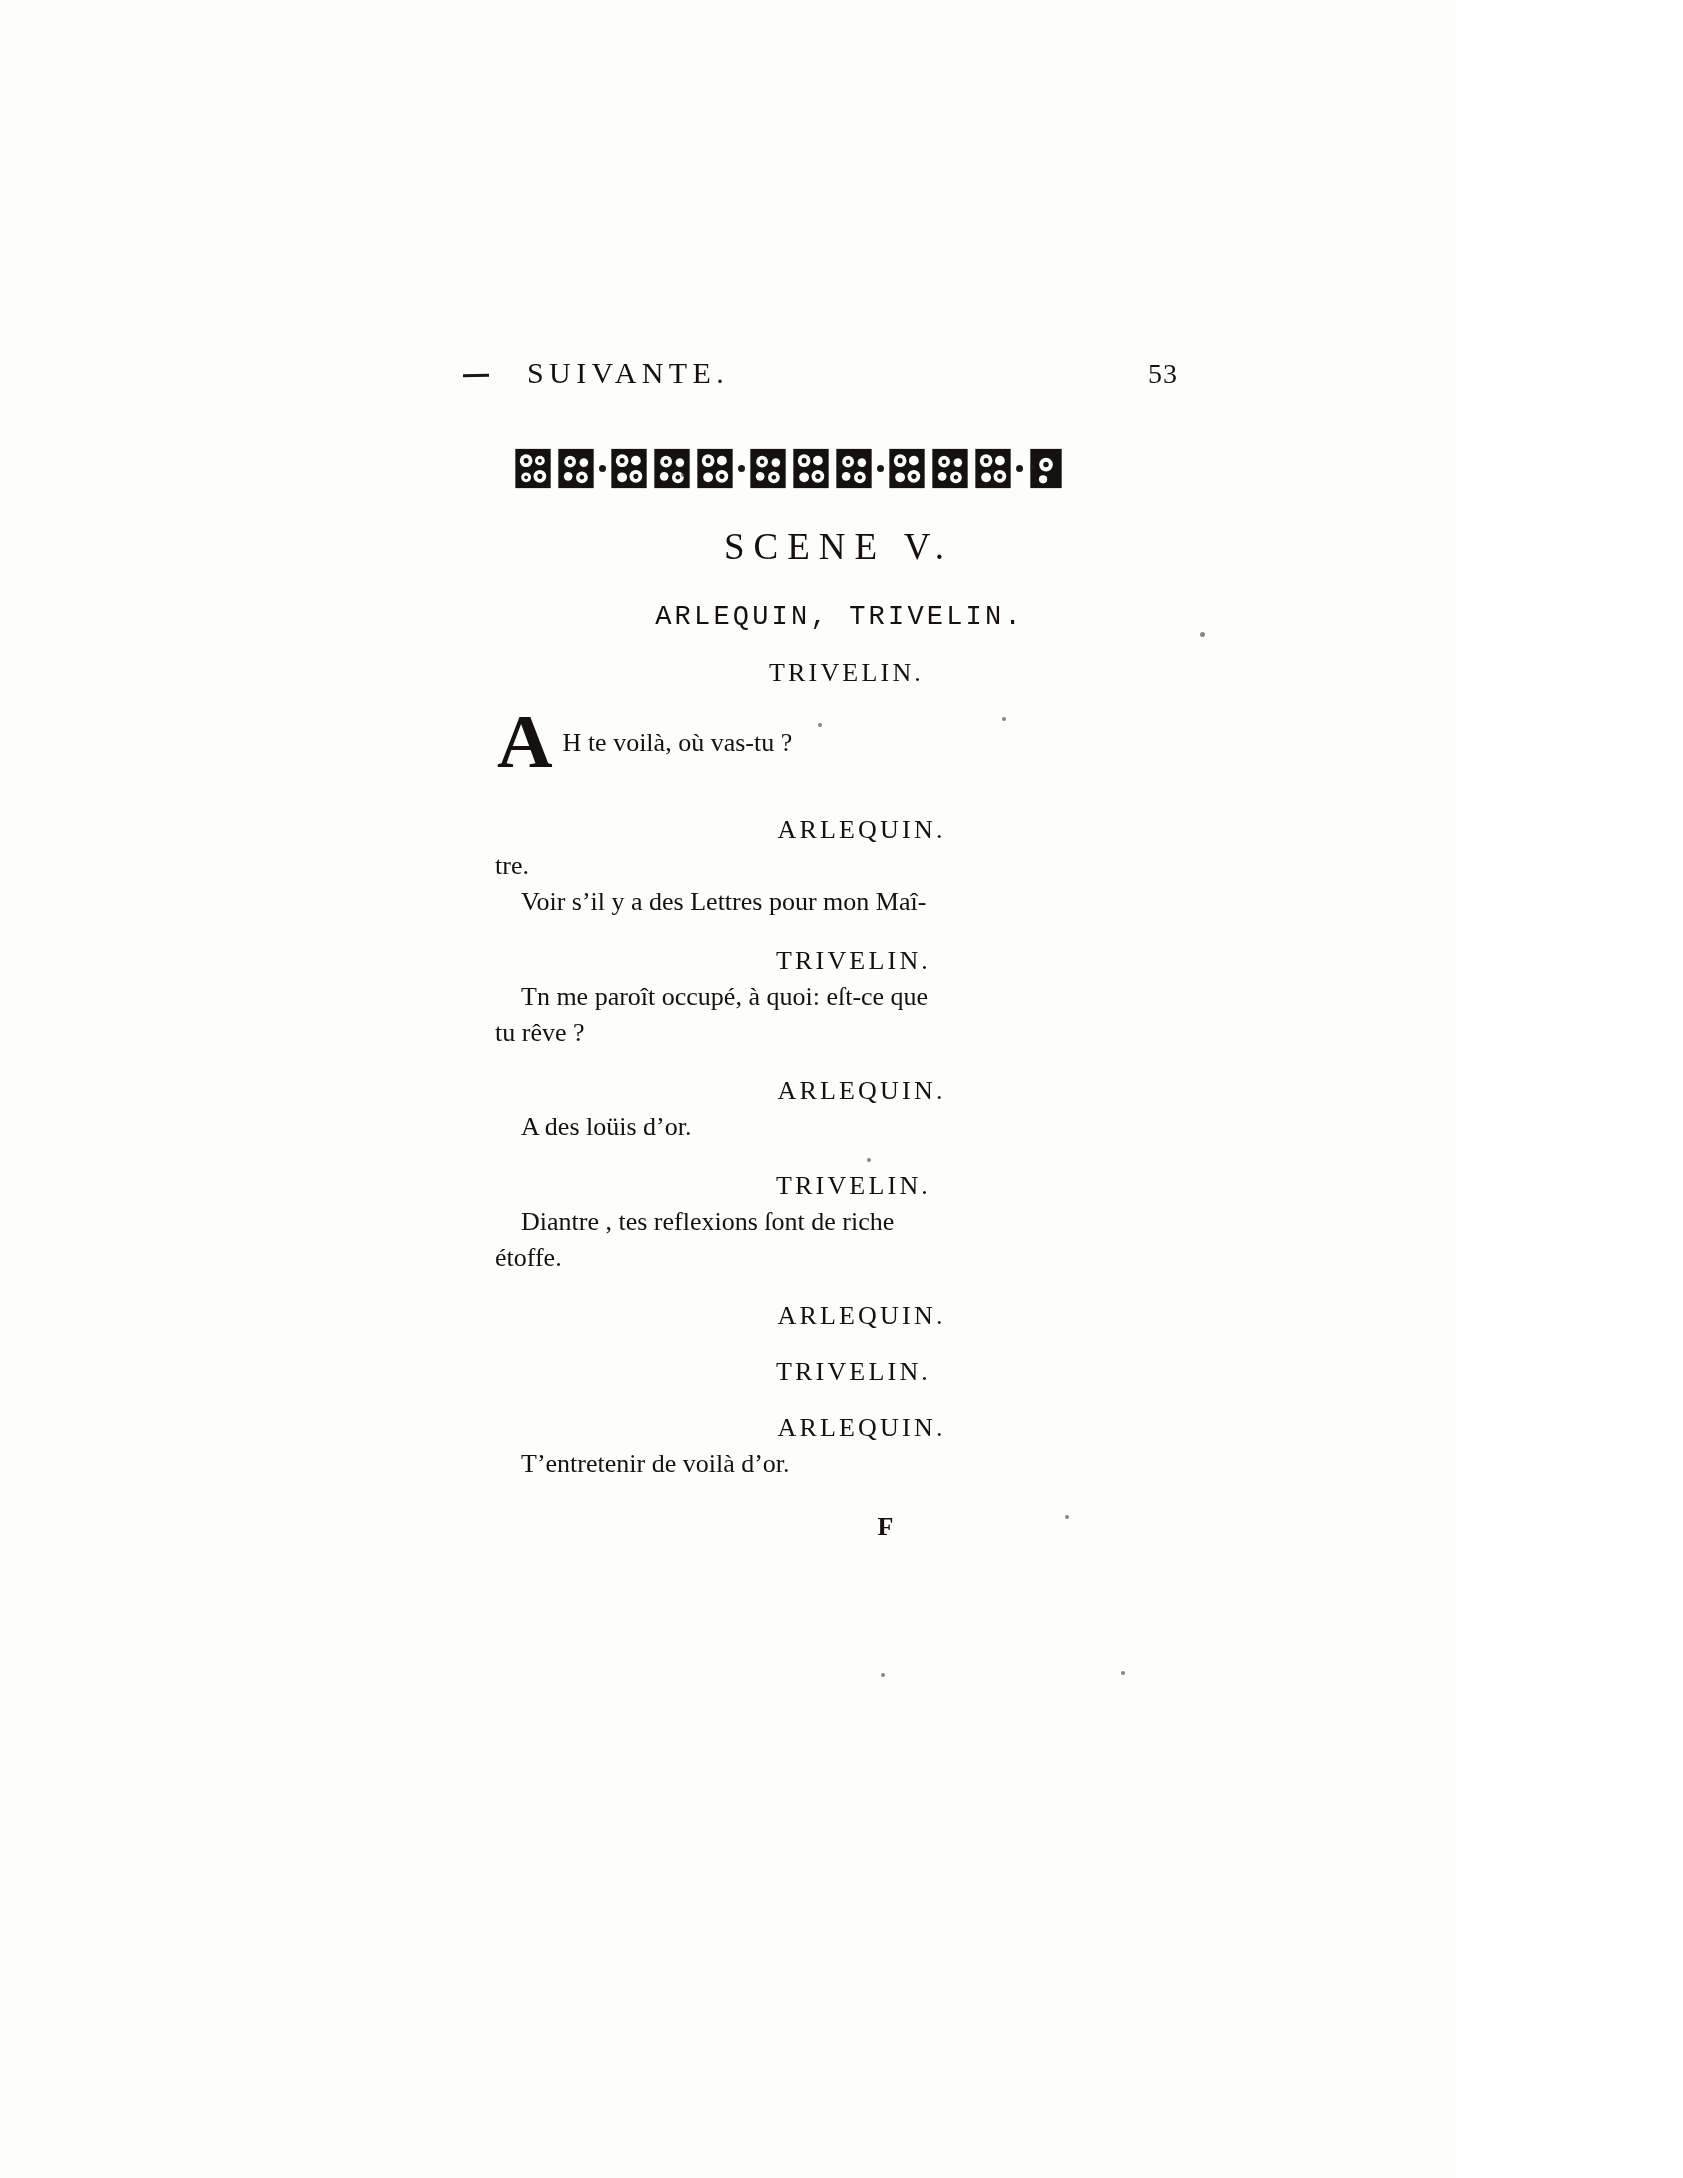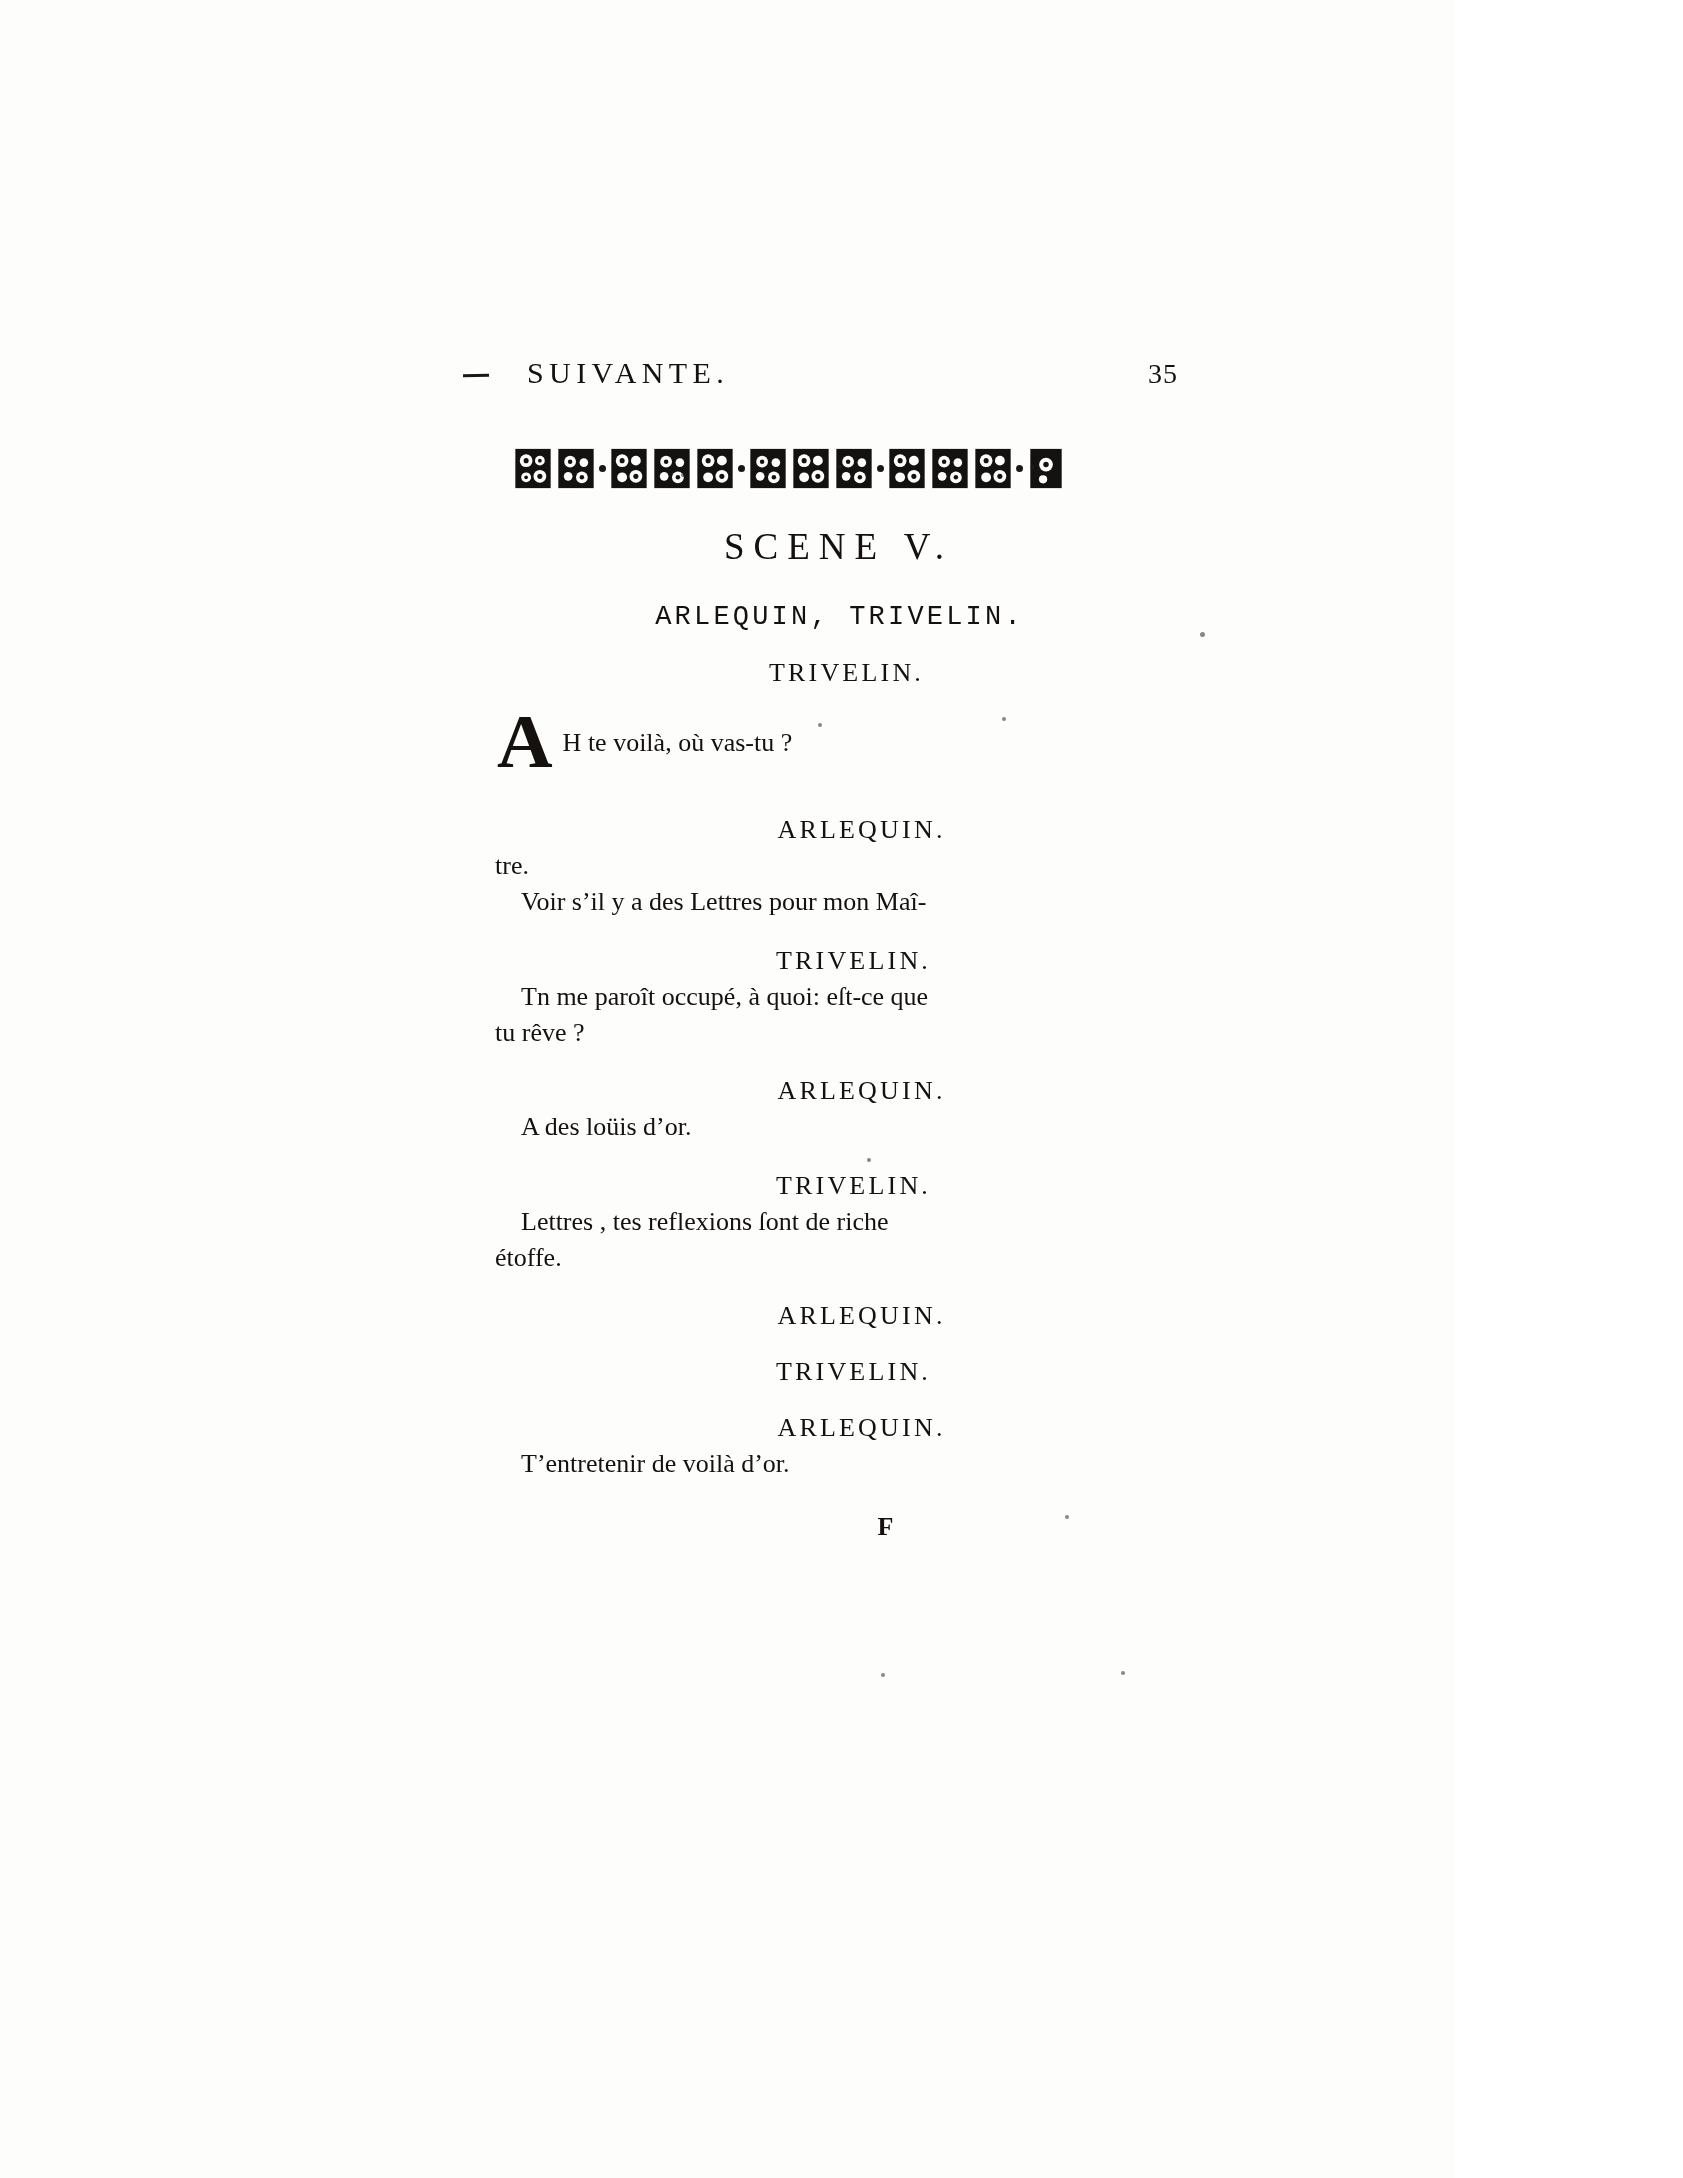--- a/index.html
+++ b/index.html
@@ -161,21 +161,21 @@
 <body>
 
 <div class="page">
 
   <div class="top-dash"></div>
 
   <div class="textblock">
 
     <div class="runhead">
       <div class="title">SUIVANTE.</div>
-      <div class="folio">35</div>
+      <div class="folio">53</div>
     </div>
 
     <div class="ornament">
       <div class="orn-cell">
         <svg width="40" height="51" viewBox="0 0 40 52" aria-hidden="true">
           <rect x="2" y="6" width="36" height="40" fill="#141210"></rect>
           <circle cx="13" cy="18" r="6.5" fill="#fdfdfc"></circle>
           <circle cx="13" cy="18" r="2.6" fill="#141210"></circle>
           <circle cx="27" cy="18" r="5" fill="#fdfdfc"></circle>
           <circle cx="27" cy="18" r="1.9" fill="#141210"></circle>
@@ -324,21 +324,21 @@
     <div class="line">Voir s’il y a des Lettres pour mon Maî-</div>
 
     <div class="speaker indent-c">TRIVELIN.</div>
     <div class="line">Tn me paroît occupé, à quoi: eſt-ce que</div>
     <div class="line noindent">tu rêve ?</div>
 
     <div class="speaker indent-a">ARLEQUIN.</div>
     <div class="line">A des loüis d’or.</div>
 
     <div class="speaker indent-c">TRIVELIN.</div>
-    <div class="line">Lettres , tes reflexions ſont de riche</div>
+    <div class="line">Diantre , tes reflexions ſont de riche</div>
     <div class="line noindent">étoffe.</div>
 
     <div class="speaker indent-a">ARLEQUIN.</div>
 
     <div class="speaker indent-c">TRIVELIN.</div>
 
     <div class="speaker indent-a">ARLEQUIN.</div>
     <div class="line">T’entretenir de voilà d’or.</div>
 
     <div class="signature">F</div>

